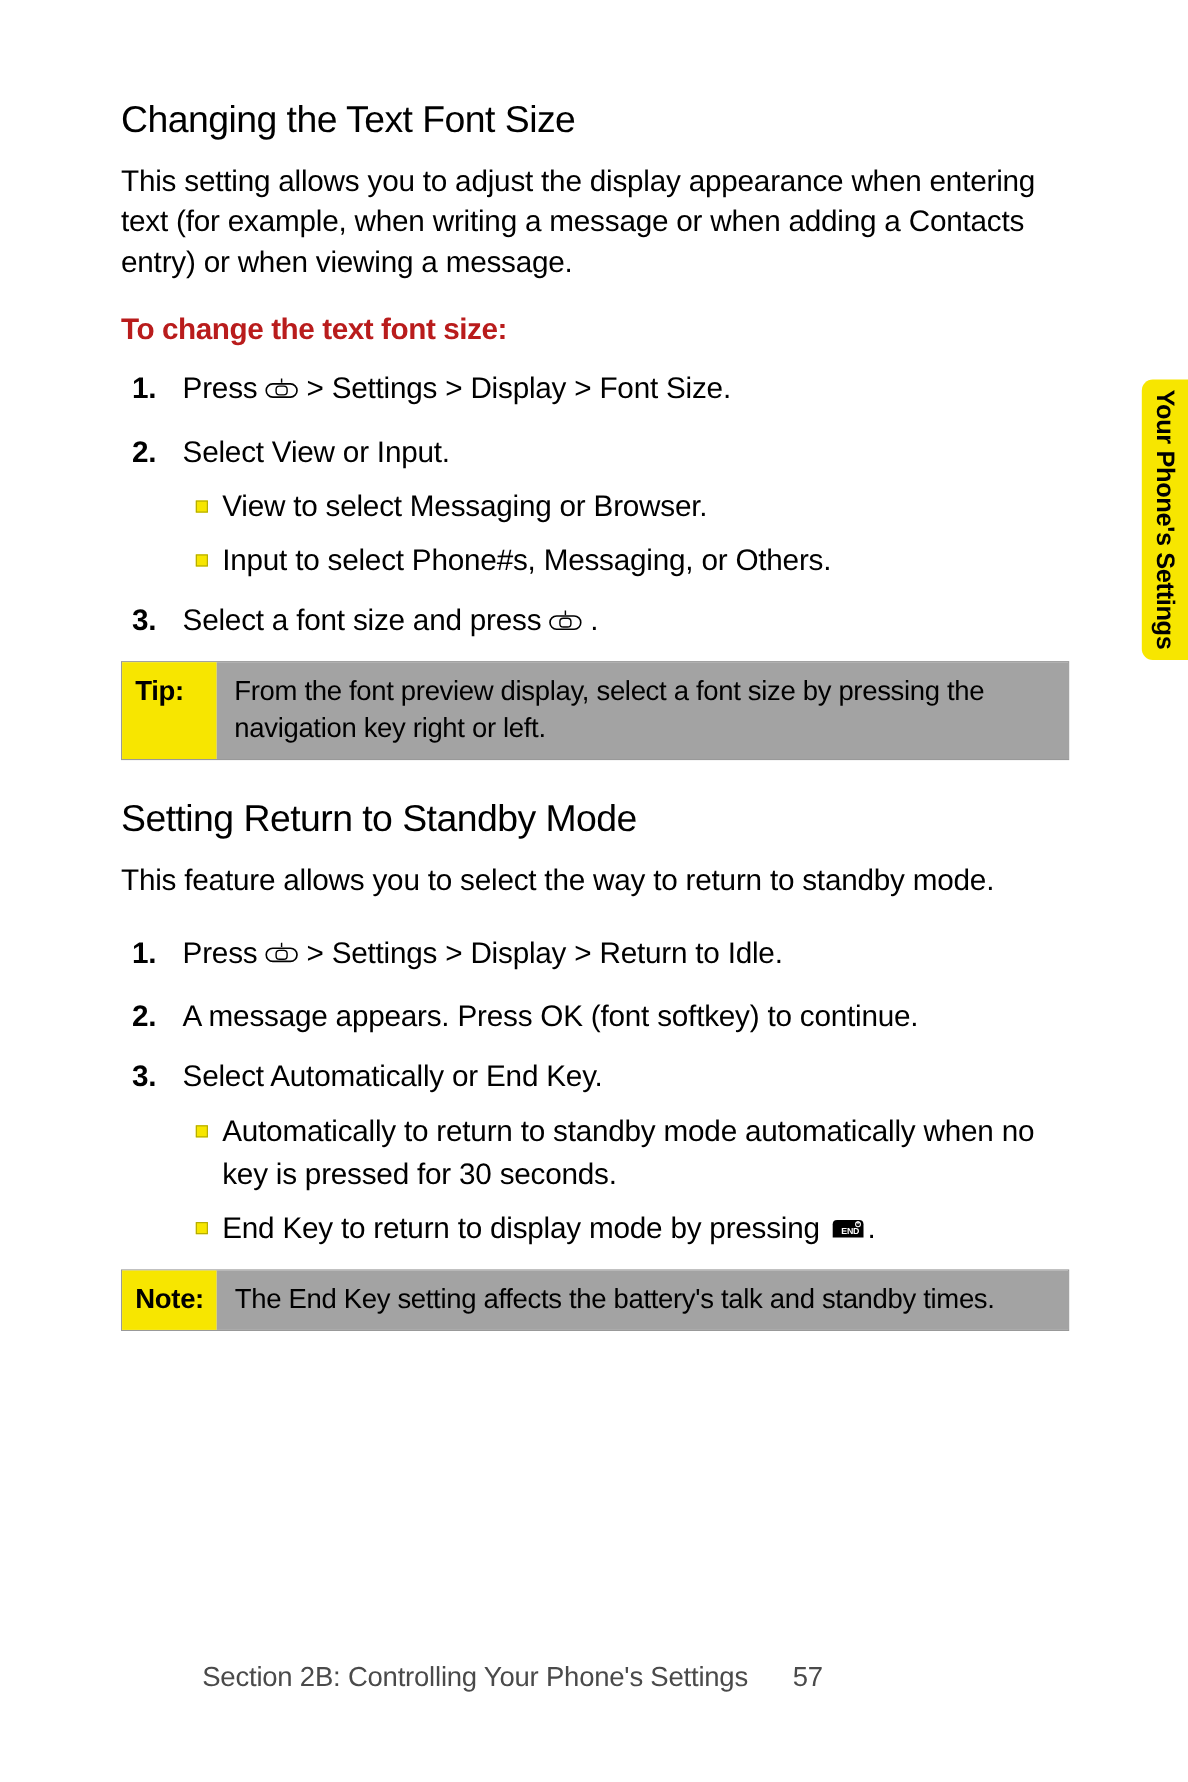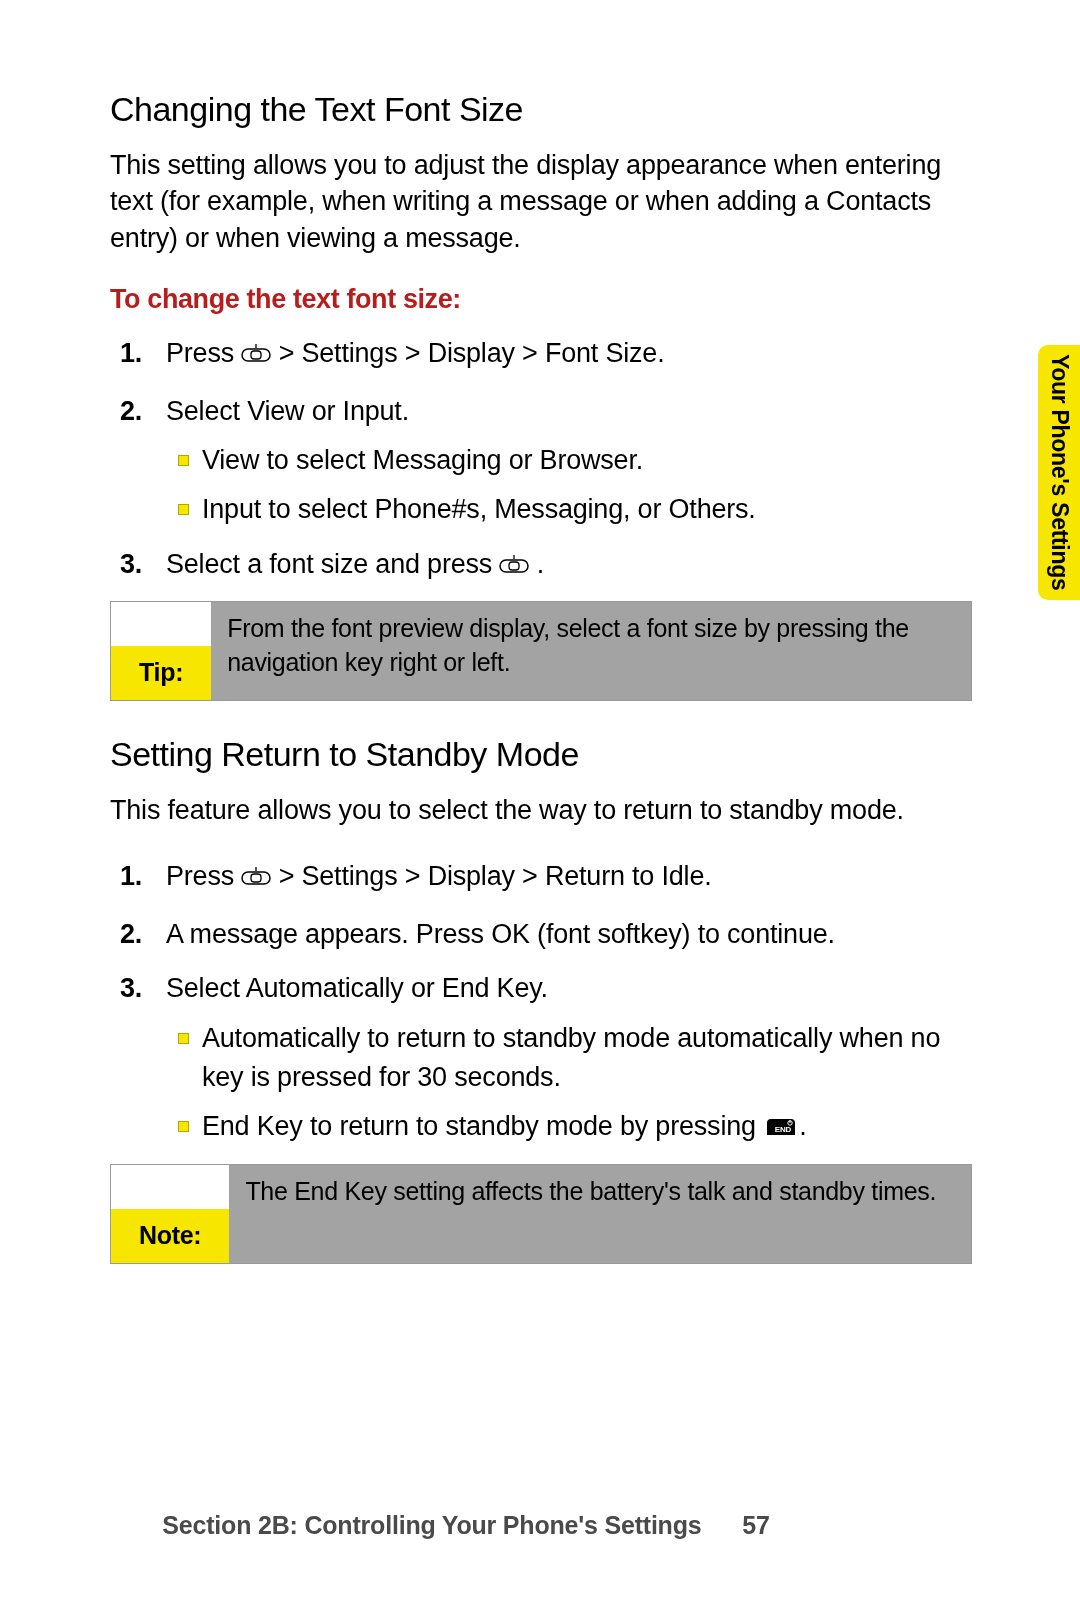--- a/index.html
+++ b/index.html
@@ -9,25 +9,25 @@
   p.intro { font-size: 27px; line-height: 1.35; letter-spacing: -0.2px; margin-bottom: 28px; max-width: 840px; }
   p.subhead { font-size: 27px; font-weight: 700; color: #b91c1c; letter-spacing: -0.4px; margin-bottom: 18px; }
   ol { list-style: none; padding-left: 56px; max-width: 840px; }
   ol > li { font-size: 27px; line-height: 1.5; letter-spacing: -0.2px; margin-bottom: 14px; position: relative; }
   ol > li .num { position: absolute; left: -46px; font-weight: 700; }
   ul.sub { list-style: none; padding-left: 36px; margin-top: 10px; }
   ul.sub > li { position: relative; font-size: 27px; line-height: 1.45; margin-bottom: 10px; }
   ul.sub > li::before { content: ""; position: absolute; left: -24px; top: 14px; width: 9px; height: 9px; background: #f7e600; border: 1px solid #b0a800; }
   .b { font-weight: 400; }
   .callout { display: flex; border: 1px solid #999; margin: 10px 0 34px 0; max-width: 862px; font-size: 25px; line-height: 1.35; letter-spacing: -0.3px; }
-  .callout .label { background: #f7e600; font-weight: 700; padding: 10px 28px; min-width: 86px; margin-top: 44px; }
+  .callout .label { background: #f7e600; font-weight: 700; padding: 10px 12px; min-width: 86px; }
   .callout .body  { background: #a3a3a3; padding: 10px 16px; flex: 1; }
   .side-tab { position: absolute; right: 0; top: 345px; width: 42px; height: 255px; background: #f7e600; border-top-left-radius: 10px; border-bottom-left-radius: 10px; display: flex; align-items: center; justify-content: center; }
   .side-tab span { writing-mode: vertical-rl; font-weight: 700; font-size: 23px; letter-spacing: -0.3px; }
-  .footer { position: absolute; bottom: 80px; left: 0; width: 932px; text-align: center; font-size: 25px; font-weight: 700; color: #4a4a4a; letter-spacing: -0.2px; }
+  .footer { position: absolute; bottom: 80px; left: 0; width: 932px; text-align: center; font-size: 25px; font-weight: 400; color: #4a4a4a; letter-spacing: -0.2px; }
   .footer .pg { display: inline-block; margin-left: 34px; }
   .nav-icon { display: inline-block; vertical-align: -3px; }
   .nav-icon svg { width: 30px; height: 22px; }
   .end-icon { display: inline-block; vertical-align: -4px; }
   .end-icon svg { width: 36px; height: 24px; }
   .sec2 { margin-top: 0; }
 </style>
 </head>
 <body>
 
@@ -94,21 +94,21 @@
       <span>A message appears. Press </span><span class="b">OK</span><span> (font softkey) to continue.</span>
     </li>
     <li>
       <span class="num">3.</span>
       <span>Select </span><span class="b">Automatically</span><span> or </span><span class="b">End Key</span><span>.</span>
       <ul class="sub">
         <li>
           <span class="b">Automatically</span><span> to return to standby mode automatically when no key is pressed for 30 seconds.</span>
         </li>
         <li>
-          <span class="b">End Key</span><span> to return to standby mode by pressing </span><span class="end-icon"><svg viewBox="0 0 36 24">
+          <span class="b">End Key</span><span> to return to display mode by pressing </span><span class="end-icon"><svg viewBox="0 0 36 24">
                 <path d="M4 20 L4 8 Q4 4 8 4 L28 4 Q32 4 32 8 L32 20 Z" fill="#000"></path>
                 <text x="20" y="17" font-size="8" fill="#fff" text-anchor="middle" font-family="Arial" font-weight="bold">END</text>
                 <circle cx="27" cy="8" r="2.2" fill="none" stroke="#fff" stroke-width="1"></circle>
                 <line x1="27" y1="5" x2="27" y2="8" stroke="#fff" stroke-width="1"></line>
               </svg></span><span>.</span>
         </li>
       </ul>
     </li>
   </ol>
 

